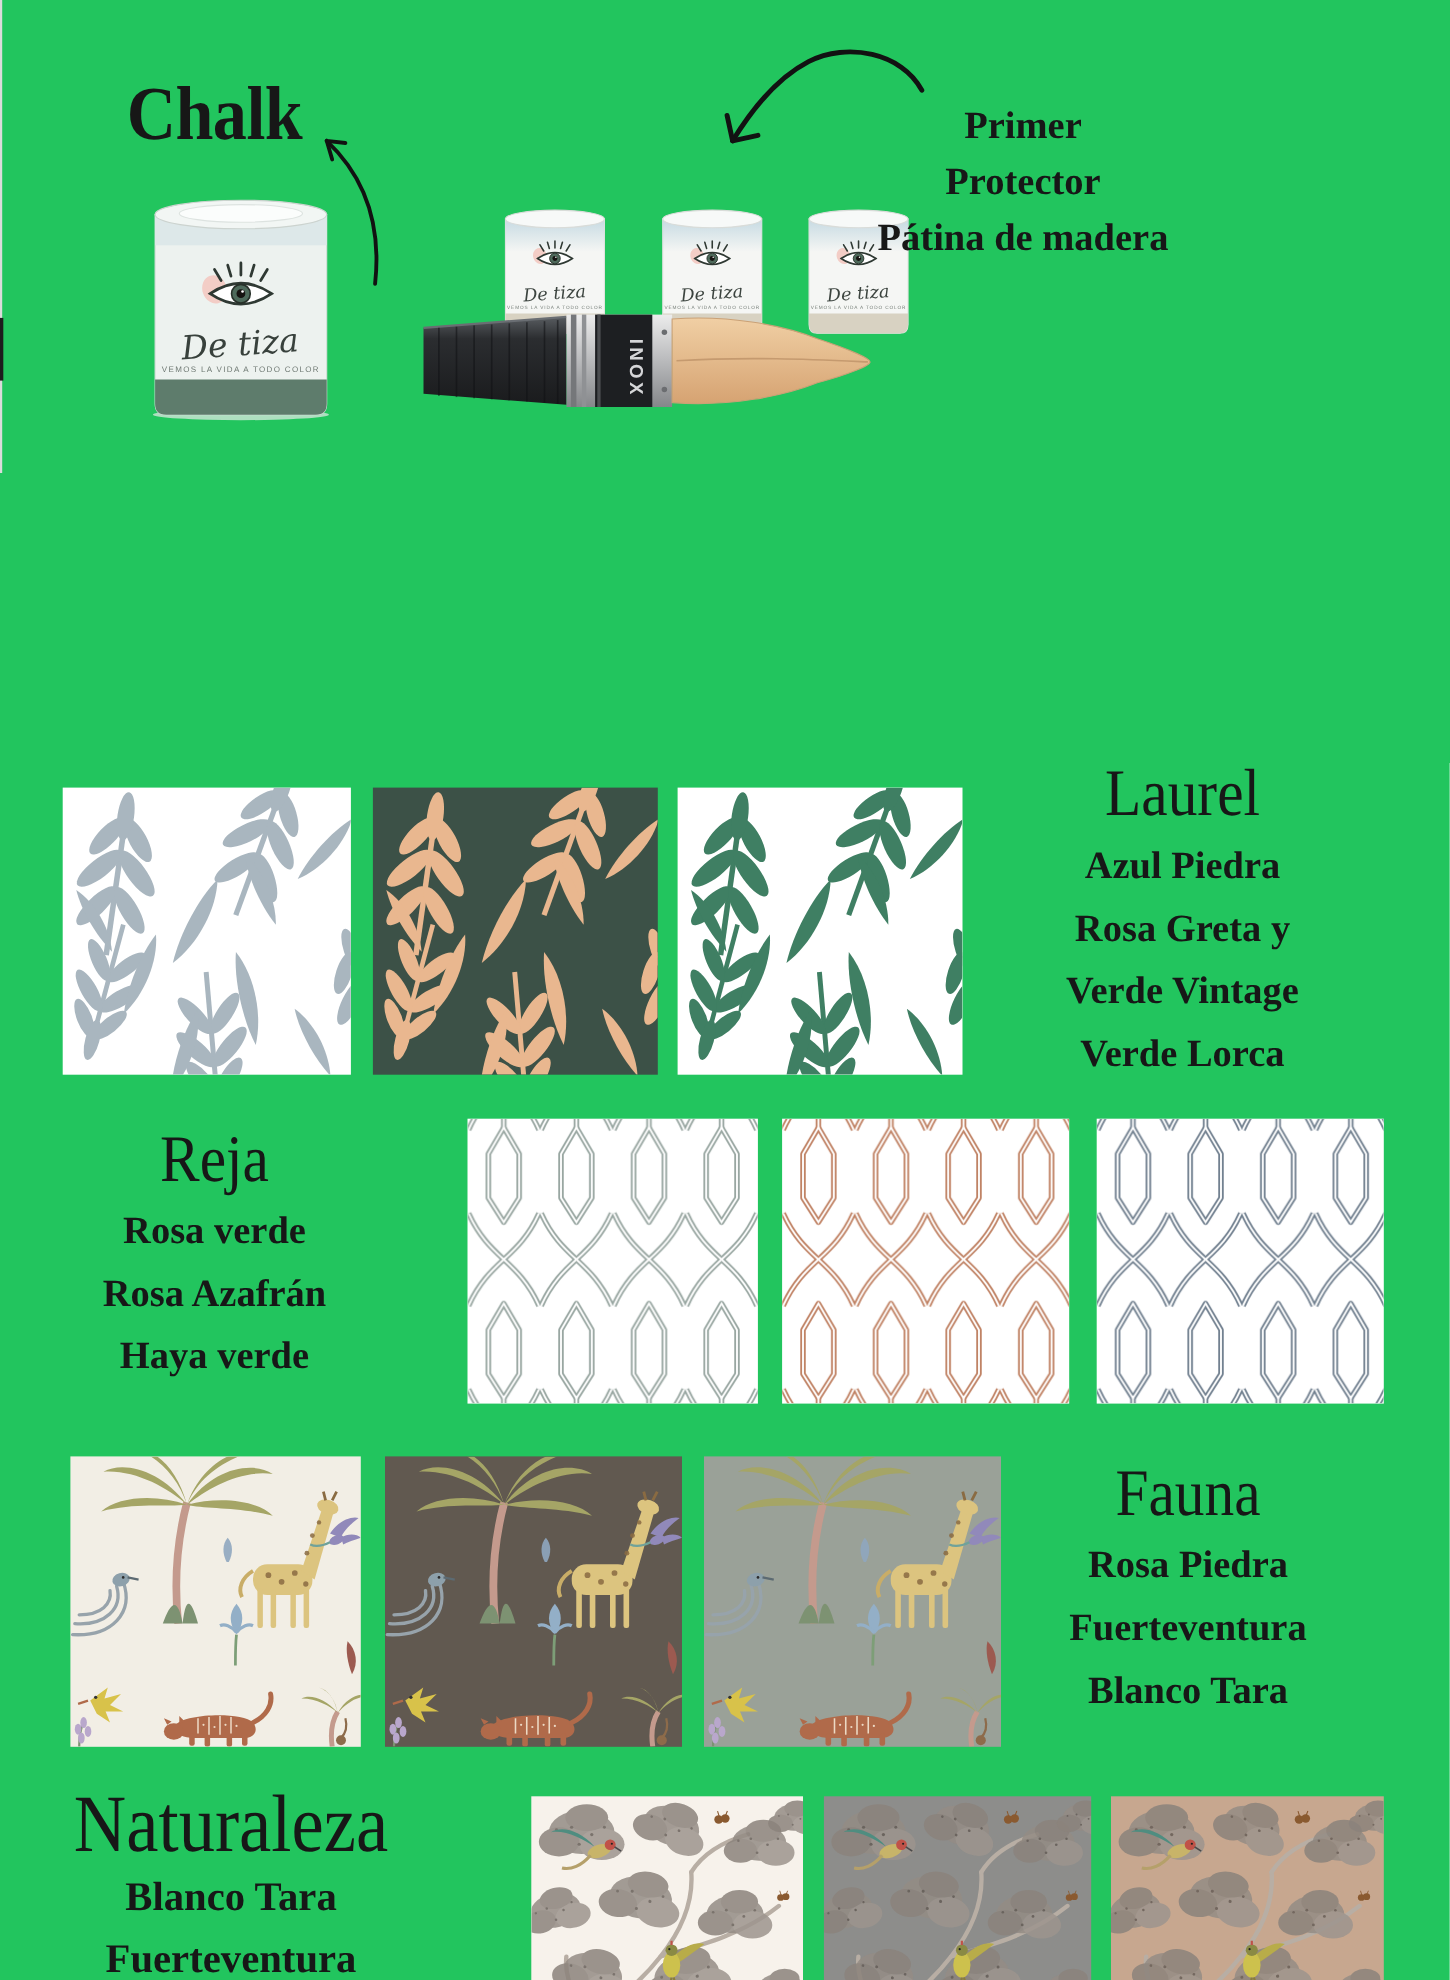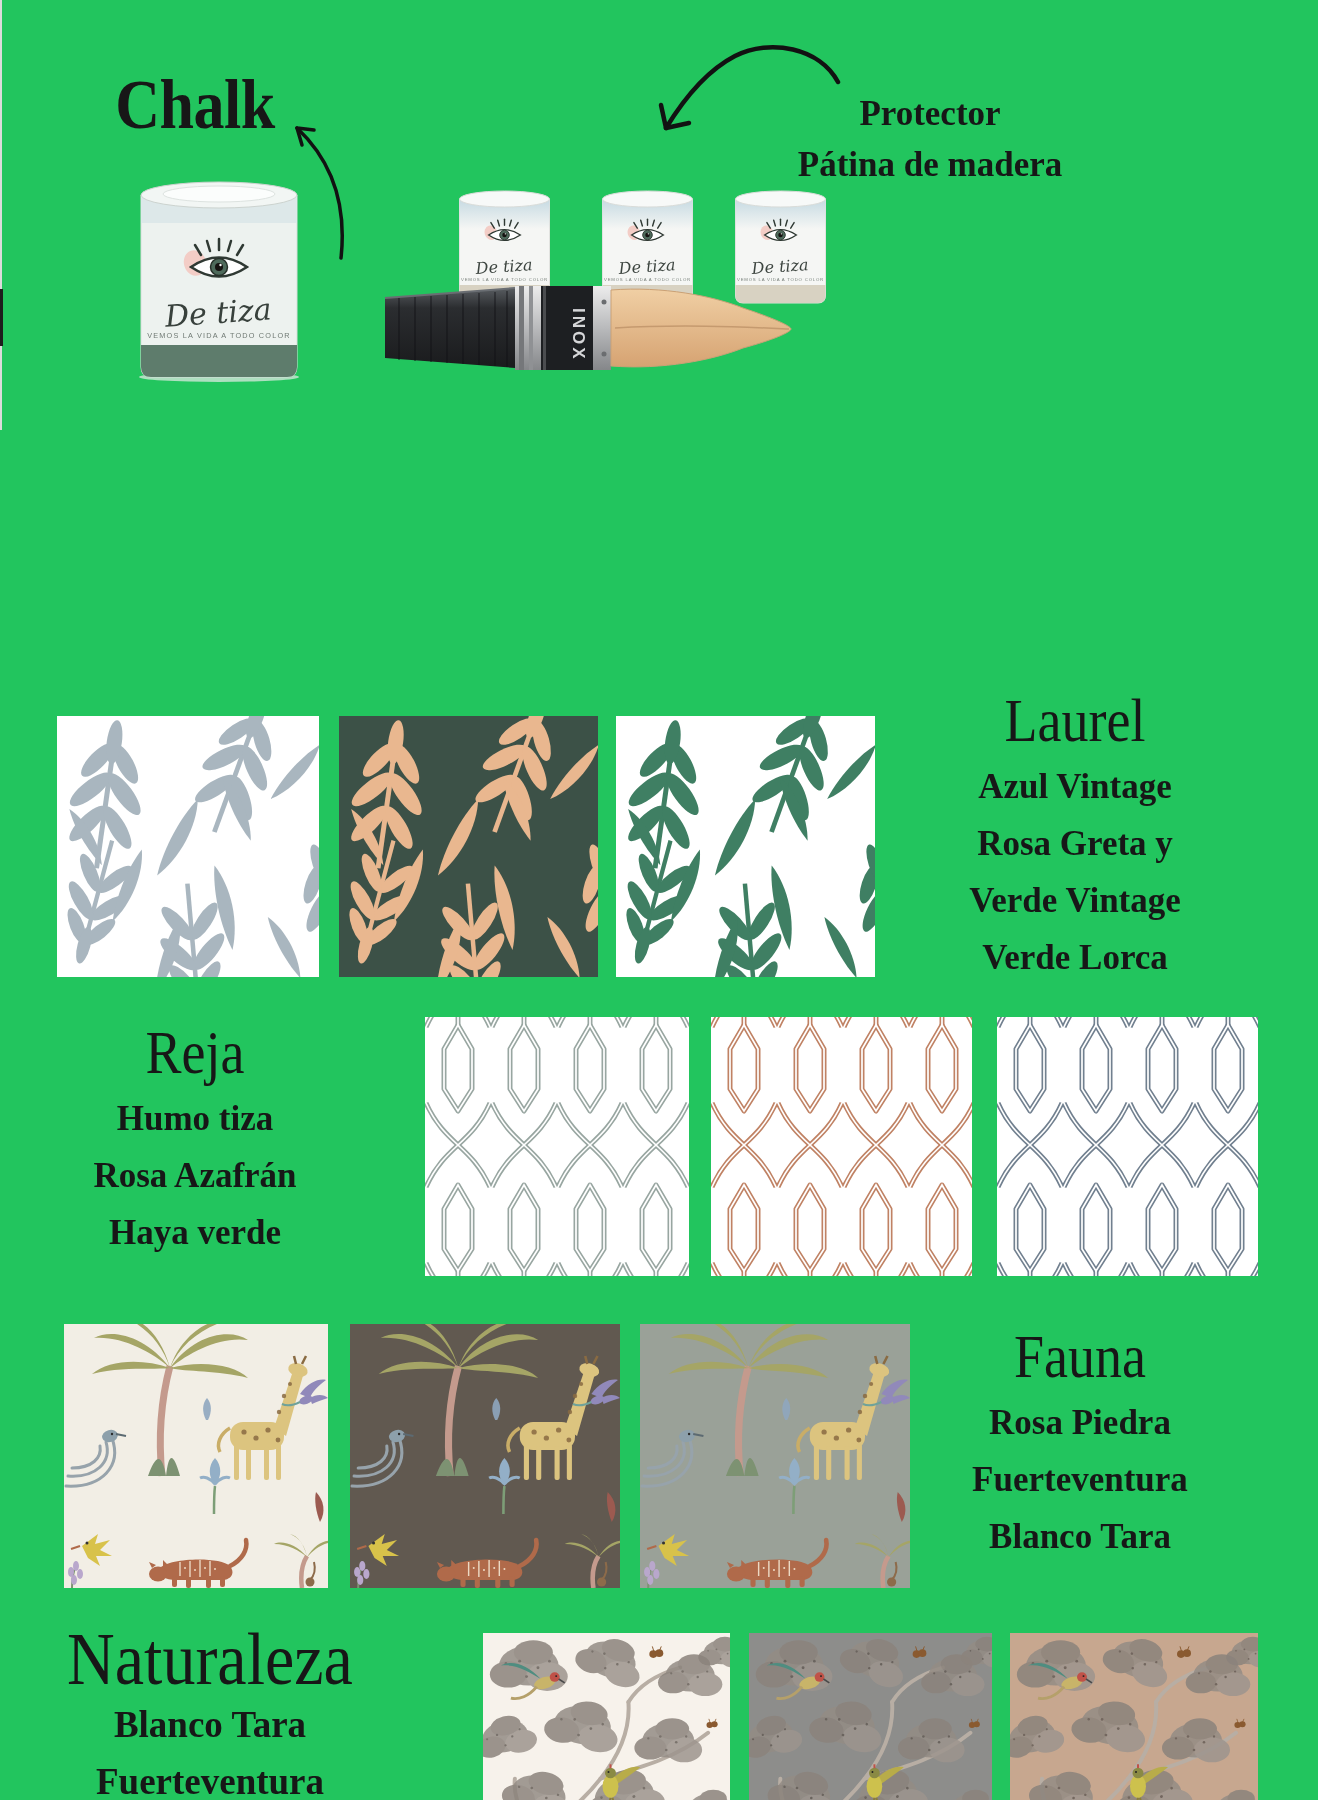--- a/index.html
+++ b/index.html
@@ -329,20 +329,21 @@
     <text x="49.5" y="85" text-anchor="middle" font-size="16" font-style="italic" font-family="DejaVu Serif, serif" fill="#3c443f" transform="rotate(-4 49.5 85)">De tiza</text>
     <text x="49.5" y="94" text-anchor="middle" font-size="4.3" letter-spacing="0.8" font-family="Liberation Sans, sans-serif" fill="#7a827c">VEMOS LA VIDA A TODO COLOR</text>
   </svg>
 
   <svg class="abs" style="left:640px;top:42px" width="205" height="105" viewBox="0 0 205 105">
     <path d="M198,40 C180,6 130,-4 95,14 C68,28 45,55 26,86" stroke="#121212" stroke-width="4.5" fill="none" stroke-linecap="round"></path>
     <path d="M26,86 L49,81 M26,86 L21,63" stroke="#121212" stroke-width="4.5" fill="none" stroke-linecap="round"></path>
   </svg>
 
   <div class="abs primer-block center">
+    <div>Primer</div>
     <div>Protector</div>
     <div>Pátina de madera</div>
   </div>
 
   <svg class="abs" style="left:383px;top:282px" width="410" height="92" viewBox="0 0 410 92">
     <polygon points="2,16 132,6 132,86 2,76" fill="url(#brG)"></polygon>
     <path d="M2,16 L132,6" stroke="#6a6e73" stroke-width="2"></path>
     <g stroke="#101114" stroke-width="1.5" opacity="0.55">
       <path d="M16,16 L16,78"></path>
         <path d="M32,15 L32,79"></path>
@@ -379,33 +380,33 @@
   <div class="swatch" style="left: 616px; top: 716px; width: 259px; height: 261px; background-color: rgb(255, 255, 255);">
     <svg viewBox="0 0 260 260" preserveAspectRatio="none" style="color: rgb(63, 127, 99);">
         <use href="#leafScene" width="260" height="260"></use>
       </svg>
   </div>
   <div class="abs section-block center" style="left:920px;top:690px">
     <div class="section-title">
         <span class="stretch">Laurel</span>
       </div>
     <div class="section-lines">
-      <div class="section-line">Azul Vintage</div>
+      <div class="section-line">Azul Piedra</div>
       <div class="section-line">Rosa Greta y</div>
       <div class="section-line">Verde Vintage</div>
       <div class="section-line">Verde Lorca</div>
     </div>
   </div>
 
   <div class="abs section-block center" style="left:40px;top:1022px">
     <div class="section-title">
         <span class="stretch">Reja</span>
       </div>
     <div class="section-lines">
-      <div class="section-line">Humo tiza</div>
+      <div class="section-line">Rosa verde</div>
       <div class="section-line">Rosa Azafrán</div>
       <div class="section-line">Haya verde</div>
     </div>
   </div>
   <div class="swatch" style="left: 425px; top: 1017px; width: 264px; height: 259px; background-color: rgb(255, 255, 255);">
     <svg viewBox="0 0 264 259" preserveAspectRatio="none">
         <rect width="264" height="259" fill="url(#trellis-0)"></rect>
       </svg>
   </div>
   <div class="swatch" style="left: 711px; top: 1017px; width: 261px; height: 259px; background-color: rgb(255, 255, 255);">

